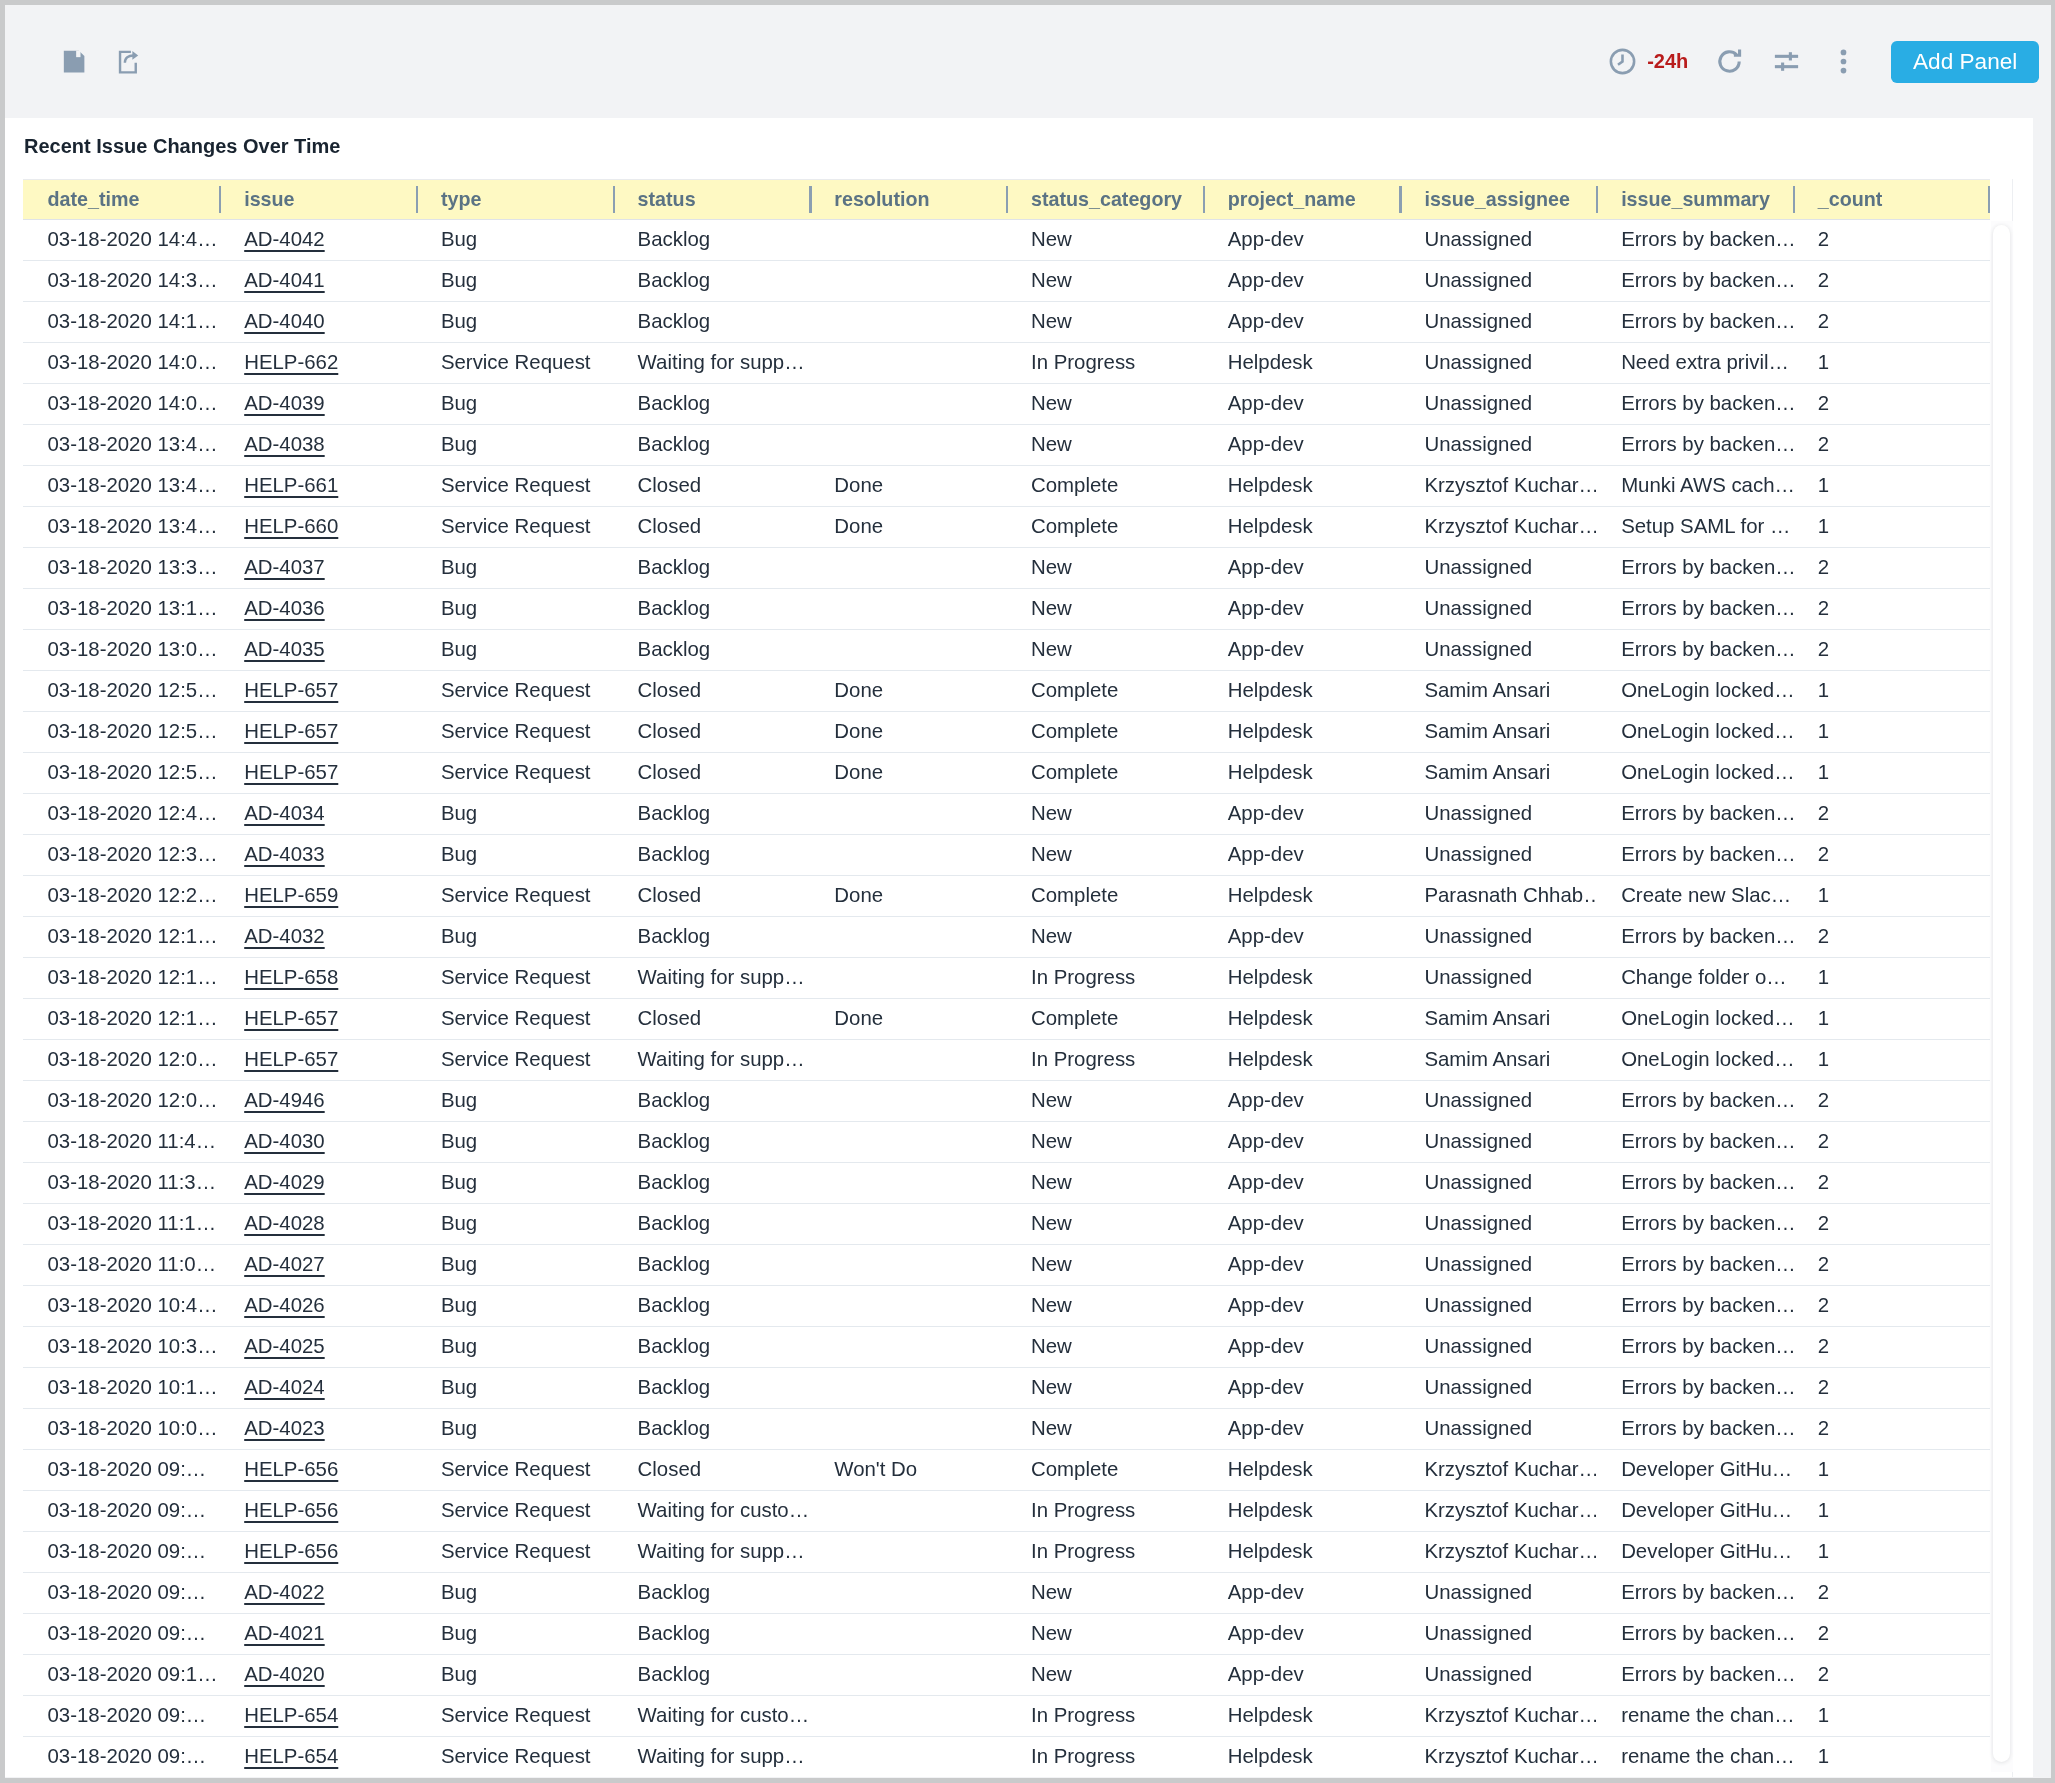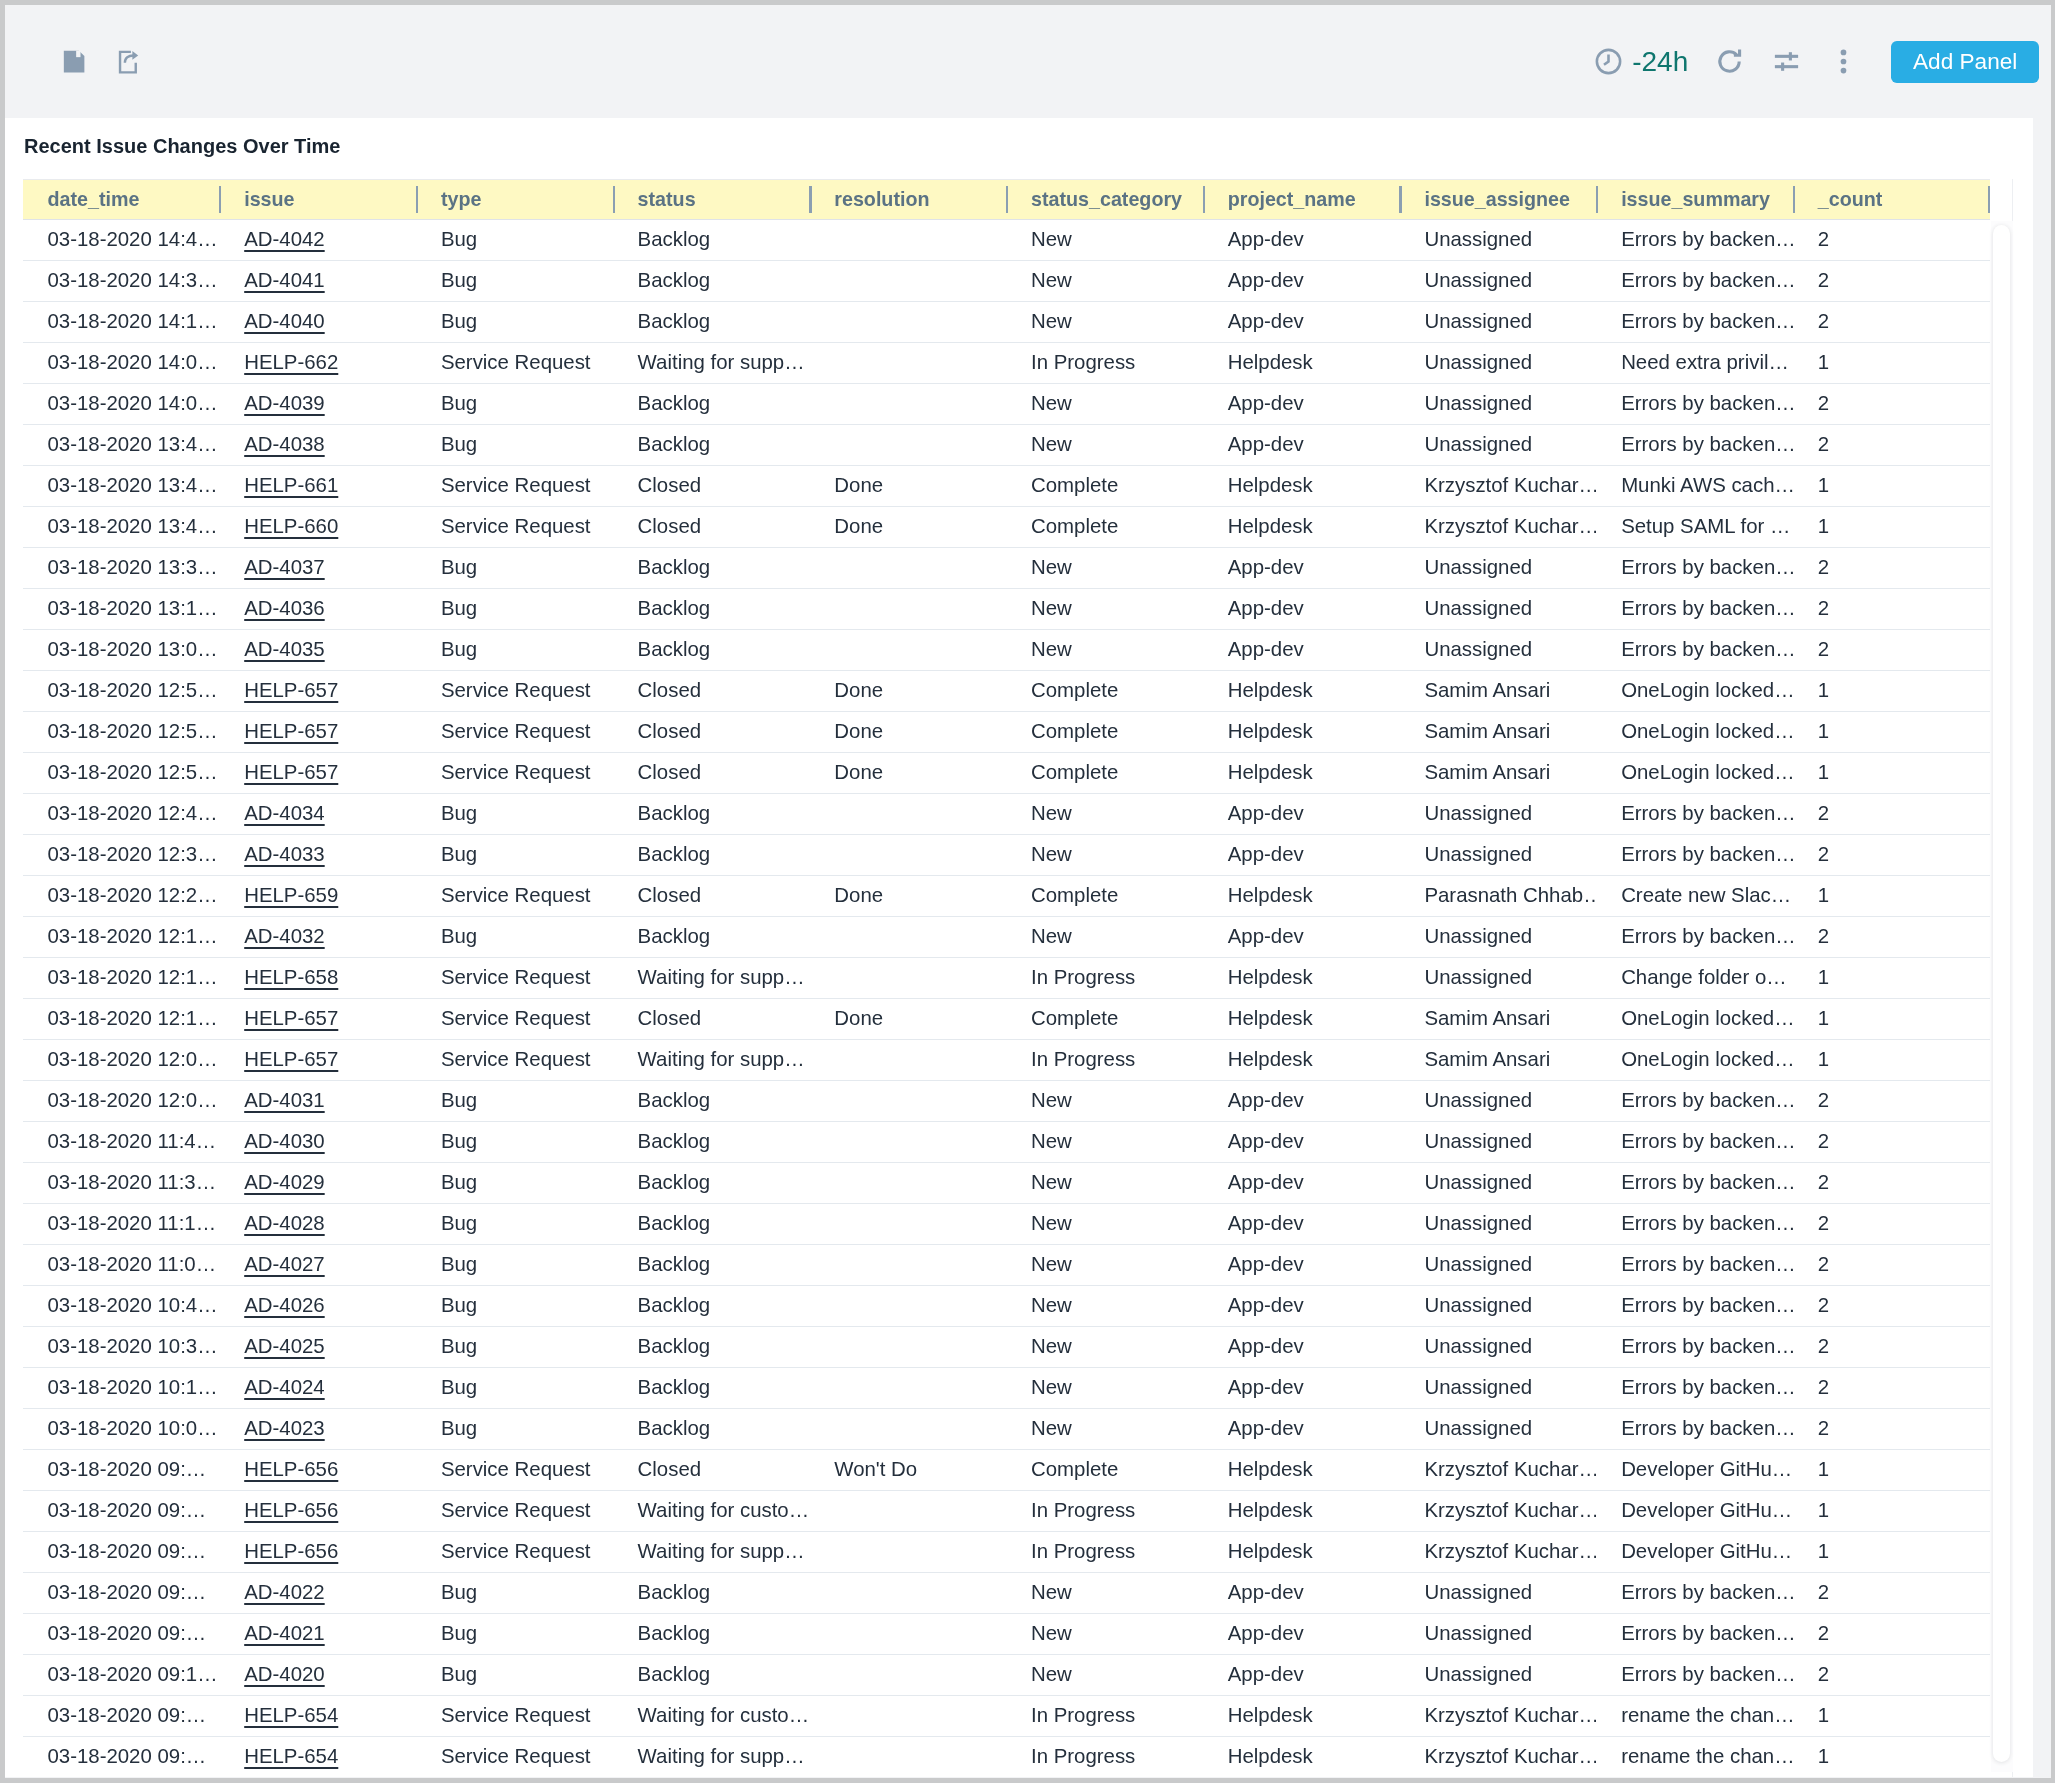--- a/index.html
+++ b/index.html
@@ -11,21 +11,21 @@
     overflow:hidden;
   }
   
   .topbar { height:113px; display:flex; align-items:center; padding:0 11.7px 0 20.4px; background:#f2f3f5; }
   .dash-title { font-size:34px; font-weight:300; color:#7394a9; letter-spacing:0.4px; white-space:nowrap; }
   .title-icons { display:flex; align-items:center; gap:26px; margin-left:34px; }
   .ticon { width:29px; height:29px; display:block; }
   .spacer { flex:1; }
   .controls { display:flex; align-items:center; gap:26px; }
   .timerange { display:flex; align-items:center; gap:8.7px; cursor:pointer; }
-  .timerange-label { font-size:28px; font-weight:400; color:#0f766e; }
+  .timerange-label { font-size:20px; font-weight:700; color:#b91c1c; }
   .cicon { width:31px; height:31px; display:block; }
   .add-panel {
     background:#29ade4; color:#ffffff; font-size:22.6px; font-weight:400;
     padding:8px 22px; border:none; border-radius:5.8px; cursor:pointer;
     font-family:"Liberation Sans", sans-serif; margin-left:5.8px;
   }
   
   .panel {
     background:#ffffff; height:1659px; margin-right:18px;
     padding:11.7px 0 0 17.5px; overflow:hidden;
@@ -379,21 +379,21 @@
             <div class="td">Waiting for supp…</div>
             <div class="td"></div>
             <div class="td">In Progress</div>
             <div class="td">Helpdesk</div>
             <div class="td">Samim Ansari</div>
             <div class="td">OneLogin locked…</div>
             <div class="td">1</div>
           </div>
           <div class="tr">
             <div class="td">03-18-2020 12:0…</div>
-            <div class="td"><span class="issue-link">AD-4031</span></div>
+            <div class="td"><span class="issue-link">AD-4946</span></div>
             <div class="td">Bug</div>
             <div class="td">Backlog</div>
             <div class="td"></div>
             <div class="td">New</div>
             <div class="td">App-dev</div>
             <div class="td">Unassigned</div>
             <div class="td">Errors by backen…</div>
             <div class="td">2</div>
           </div>
           <div class="tr">

